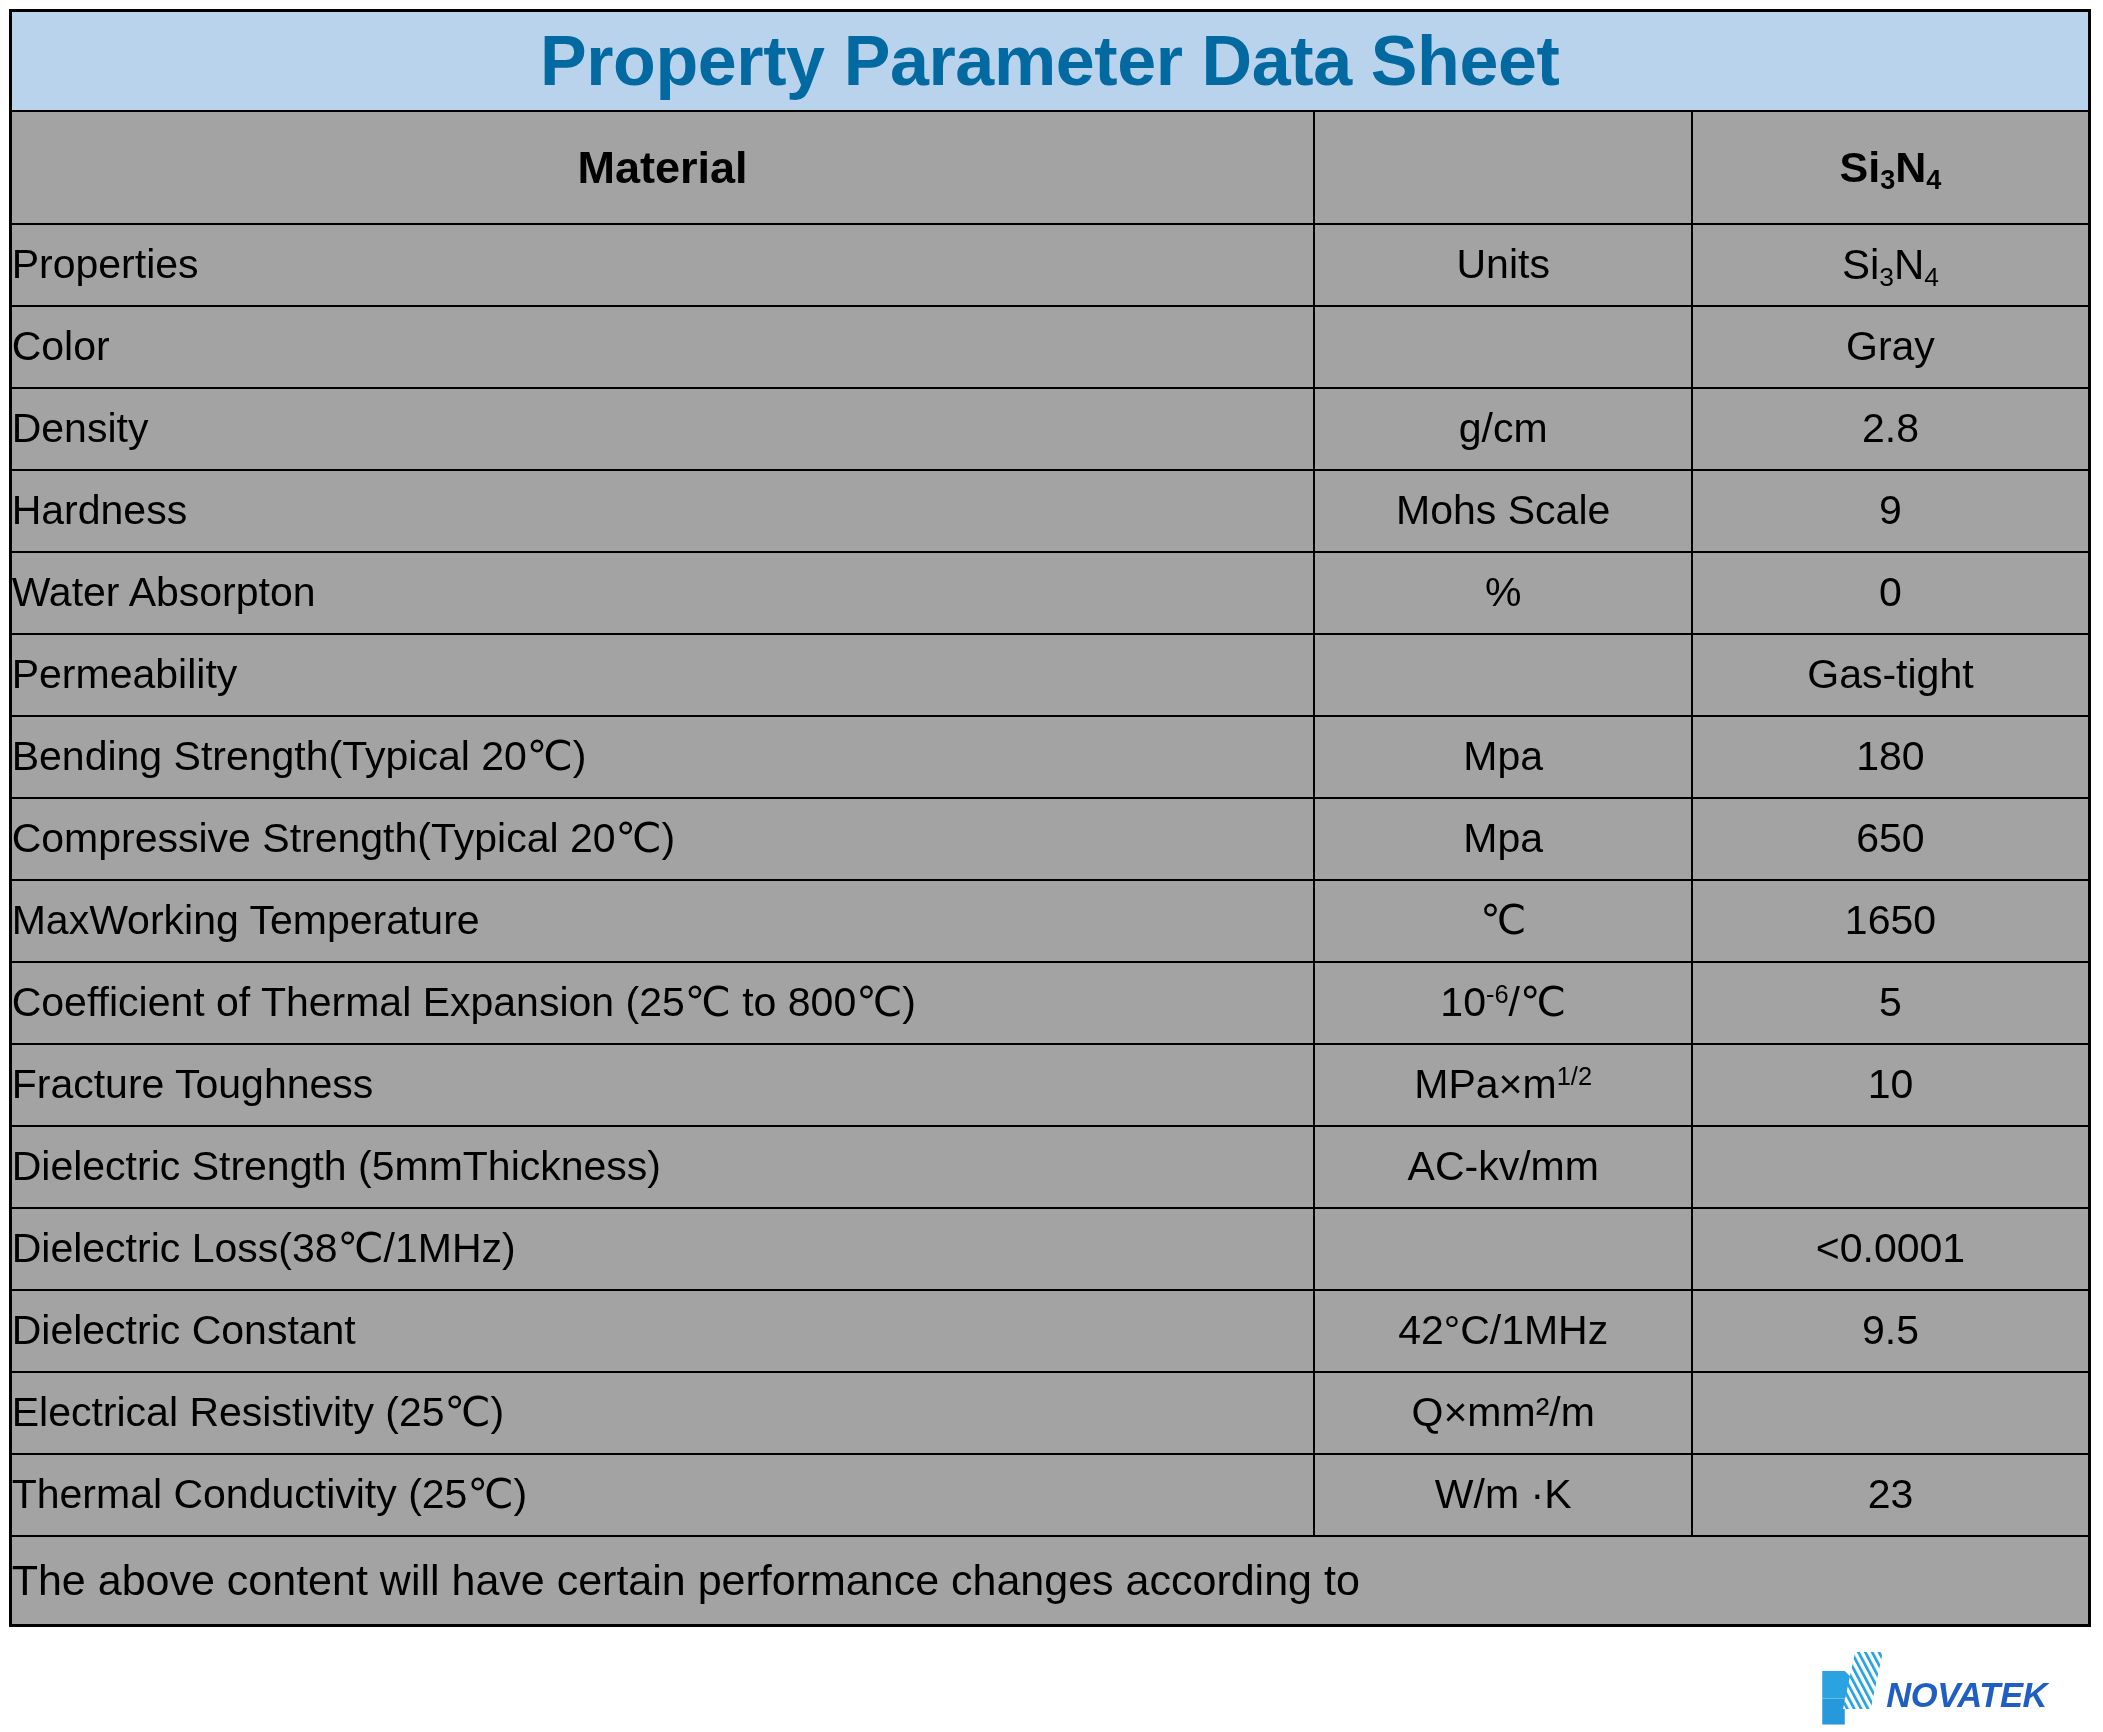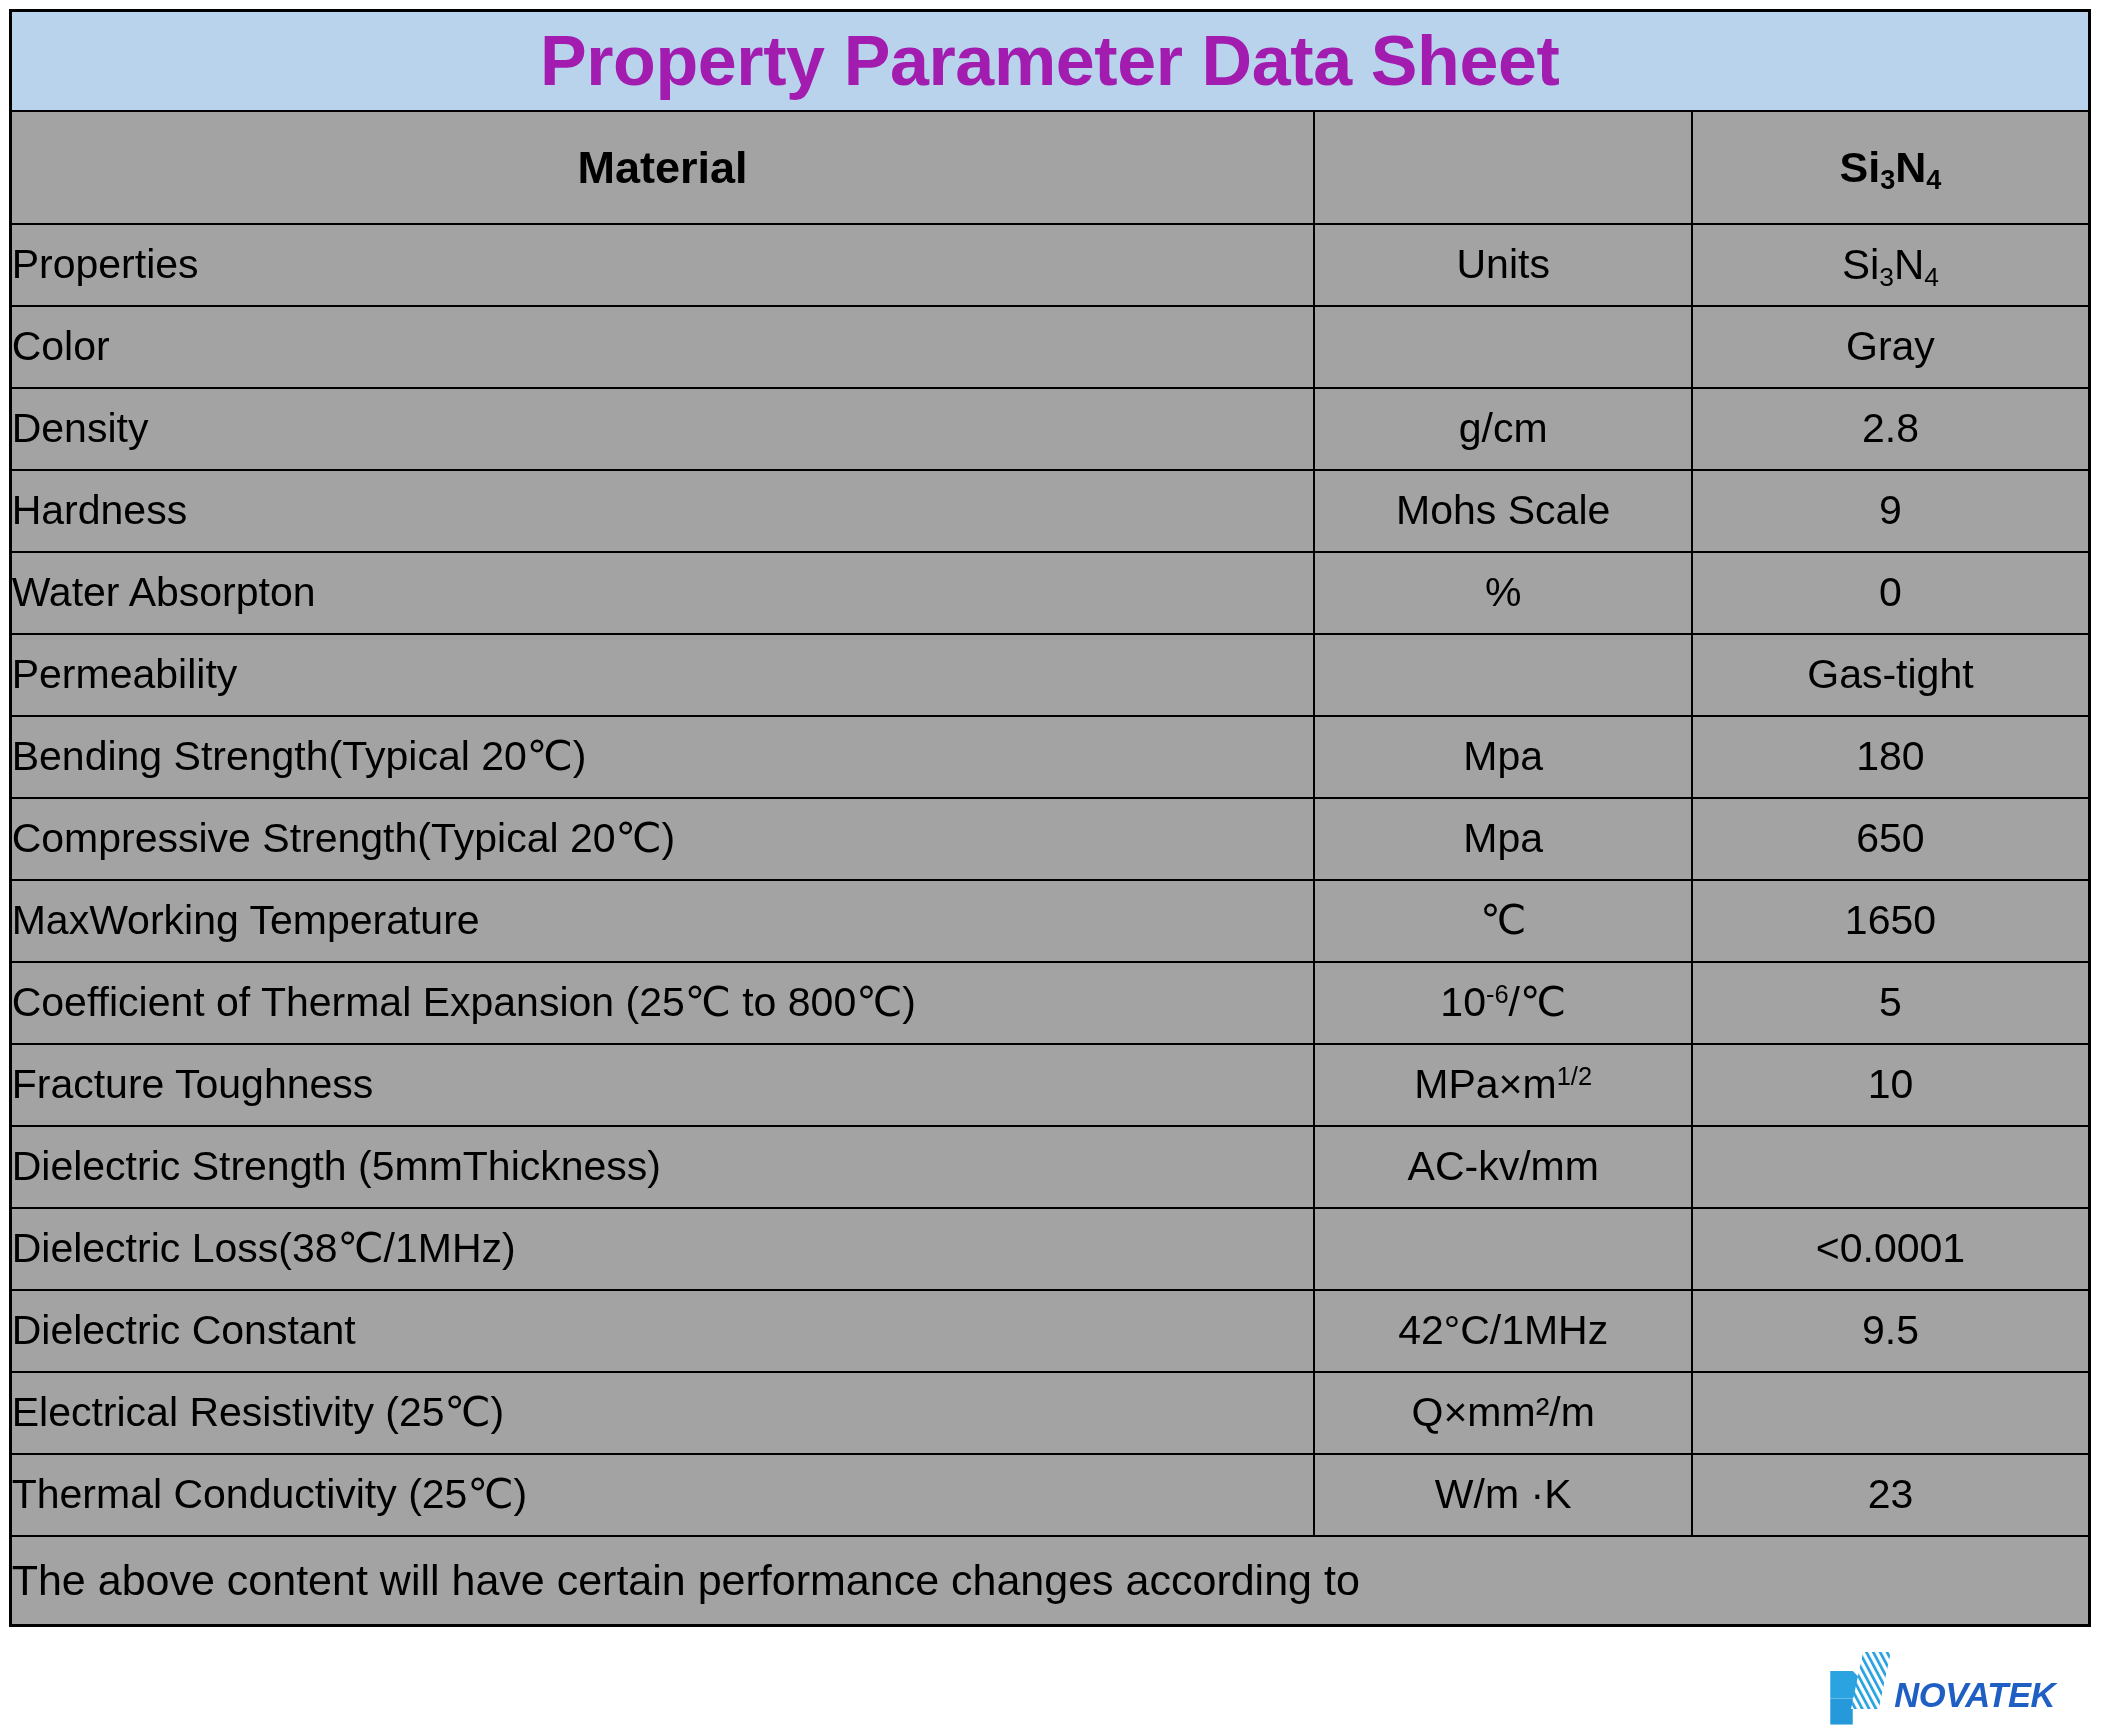--- a/index.html
+++ b/index.html
@@ -47,21 +47,21 @@
   .title-cell {
     background: #b9d3ec !important;
     height: 98px;
     text-align: center;
   }
   .title-text {
     font-size: 70px;
     font-weight: bold;
     letter-spacing: -0.4px;
     line-height: 1;
-    color: #a21caf;
+    color: #0369a1;
     white-space: nowrap;
   }
 
   
   .mat-head-cell {
     height: 111px;
     text-align: center;
   }
   .mat-head-text {
     font-size: 45px;
@@ -116,21 +116,21 @@
   }
   .footer-text {
     font-size: 43px;
     line-height: 1;
     white-space: nowrap;
   }
 
   
   .logo {
     position: absolute;
-    right: 16px;
+    right: 24px;
     bottom: 5.2px;
     width: 261px;
     height: 83px;
     pointer-events: none;
   }
 </style>
 </head>
 <body>
 
 <div class="sheet">

